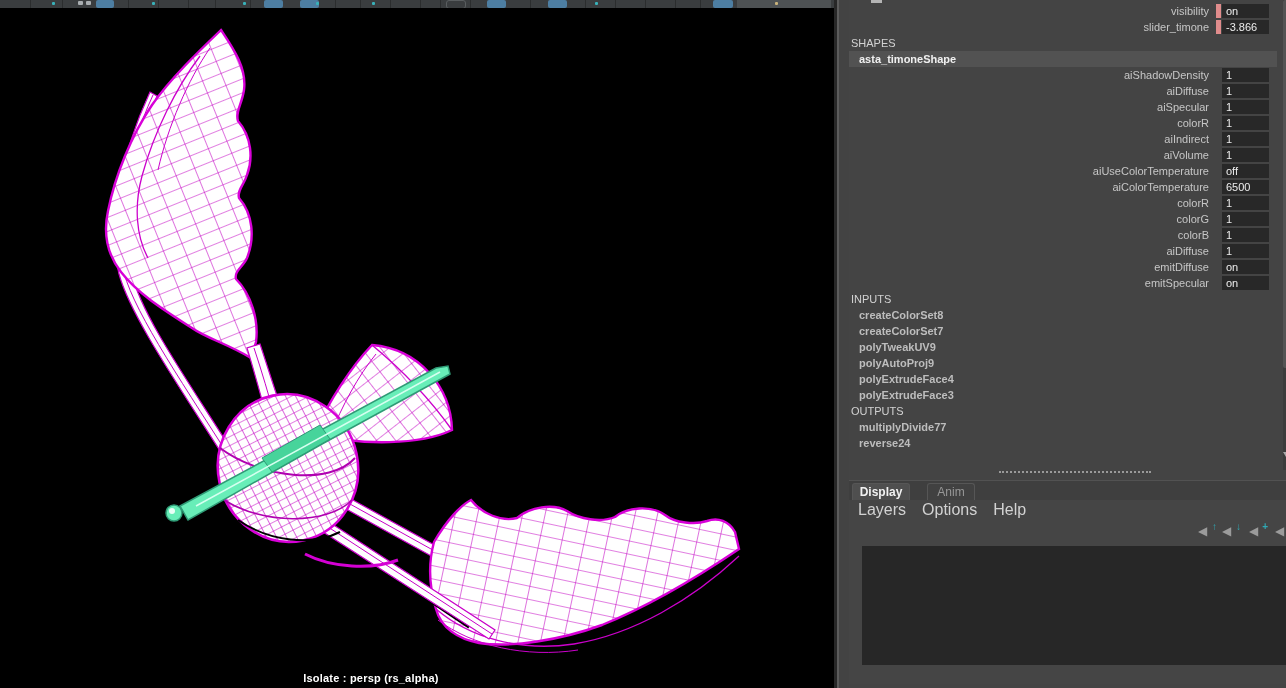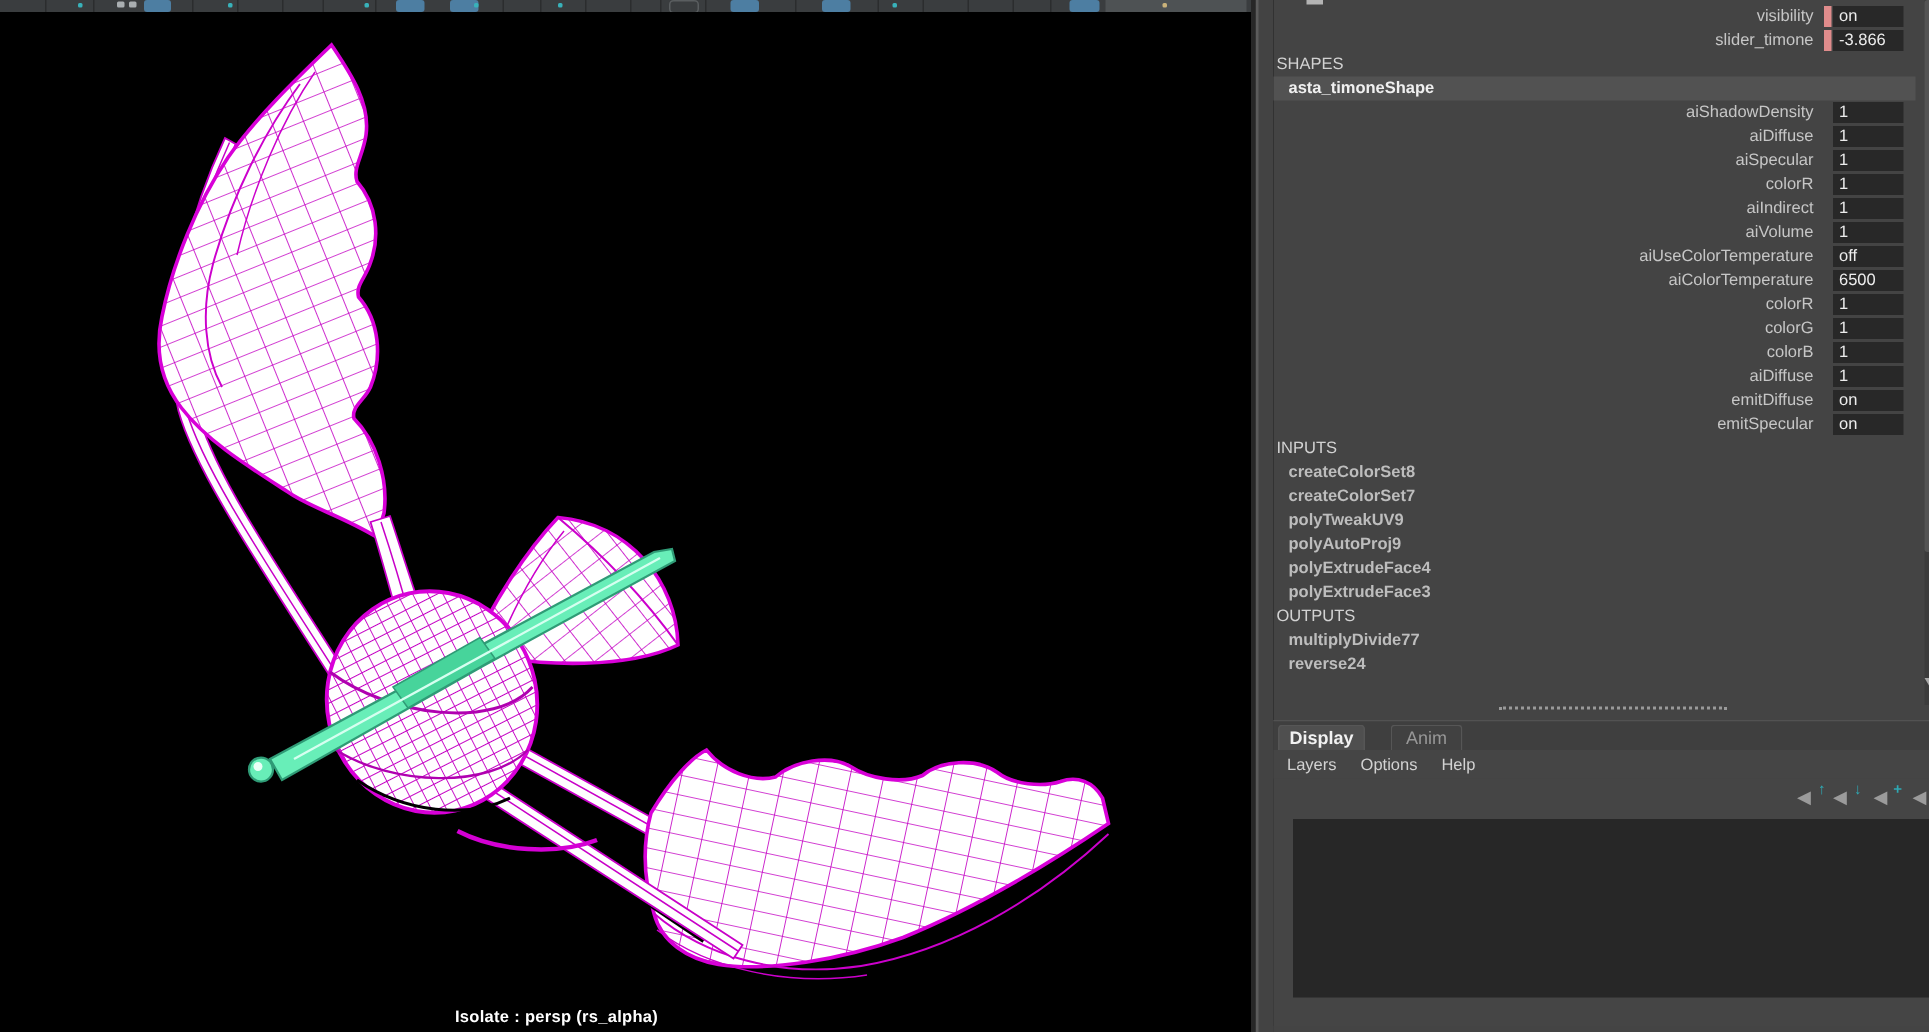--- a/index.html
+++ b/index.html
@@ -45,21 +45,21 @@
   .splitter{position:absolute;left:0;top:466px;width:440px;height:12px;}
   .splitter .dots{position:absolute;left:150px;top:5px;width:152px;border-top:2px dotted #9a9a9a;}
 
   
   .layer-editor{position:absolute;left:0;top:480px;width:440px;height:208px;background:#454545;border-top:1px solid #525252;}
   .tabs{display:flex;height:19px;align-items:flex-end;padding-left:3px;background:#3f3f3f;}
   .tab{height:17px;line-height:17px;text-align:center;font-size:12px;border:1px solid #565656;border-bottom:none;border-radius:3px 3px 0 0;box-sizing:border-box;}
   .tab.active{width:58px;background:#4f4f4f;color:#f2f2f2;font-weight:bold;}
   .tab.inactive{width:48px;background:#414141;color:#979797;margin-left:17px;}
   .menubar{display:flex;height:19px;align-items:center;padding-left:9px;gap:16px;background:#454545;}
-  .menubar span{color:#d2d2d2;font-size:11px;cursor:default;}
+  .menubar span{color:#d2d2d2;font-size:16px;cursor:default;}
   .iconsrow{position:relative;height:27px;}
   .lyr-icon{position:absolute;top:4px;width:18px;height:16px;}
   .lyr-icon .base{position:absolute;left:0;top:1px;color:#9b9b9b;font-size:12px;line-height:14px;}
   .lyr-icon .ovl{position:absolute;right:-1px;top:-2px;color:#2fa9b4;font-size:10px;font-weight:bold;line-height:12px;}
   .layer-list{position:absolute;left:13px;right:0;top:65px;height:119px;background:#272727;}
   .panel-bottom{position:absolute;left:0;bottom:0;width:440px;height:4px;background:#444;}
 </style>
 </head>
 <body>
 

